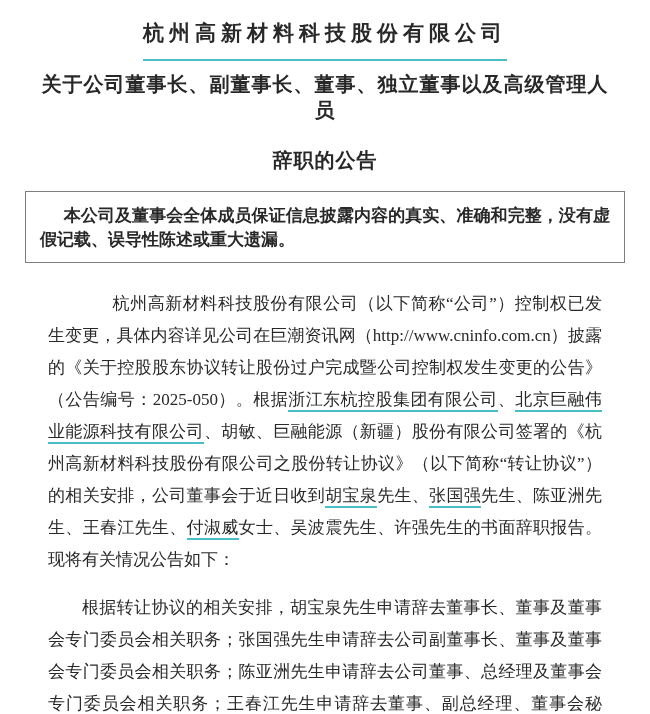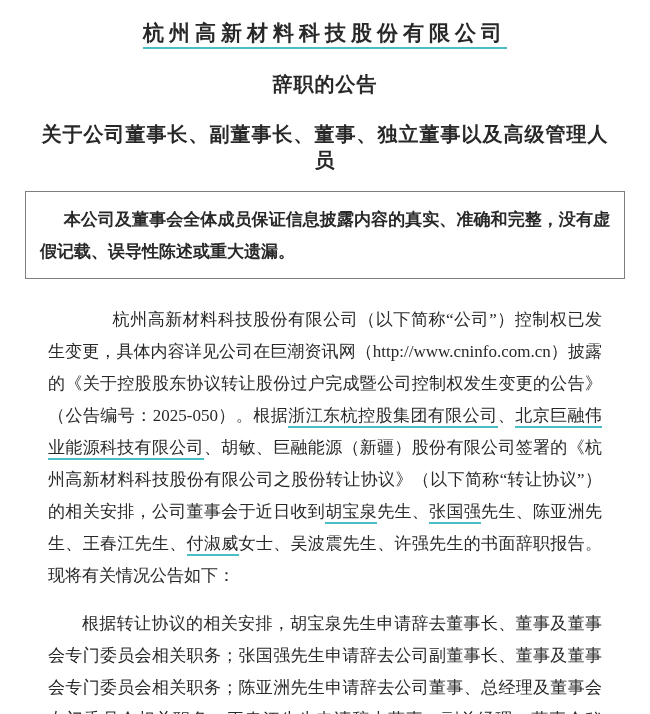--- a/index.html
+++ b/index.html
@@ -10,42 +10,42 @@
   }
   html,body{margin:0;padding:0;}
   body{
     width:650px;height:714px;overflow:hidden;
     background:var(--background);color:var(--text);
     font-family:"Liberation Serif","DejaVu Serif",serif;
     -webkit-font-smoothing:antialiased;
   }
   .page{box-sizing:border-box;width:650px;height:714px;padding:13px 32px 0;}
   .doc-title{text-align:center;font-size:21px;font-weight:bold;letter-spacing:5px;margin-top:7px;line-height:1.3;}
-  .title-underline{border-bottom:2px solid var(--underline);padding-bottom:2px;}
+  .title-underline{border-bottom:2px solid var(--underline);padding-bottom:14px;}
   .subtitle-line{text-align:center;font-size:20px;font-weight:bold;letter-spacing:1px;margin-top:24px;line-height:1.3;}
   .disclaimer-box{
     margin:18px -7px 0;border:1px solid var(--box-border);
     padding:12px 14px 10px;
-    font-size:17px;font-weight:bold;line-height:32px;text-align:justify;
+    font-size:17px;font-weight:bold;line-height:24px;text-align:justify;
   }
   .disclaimer-box p{margin:0;text-indent:1.4em;}
   .body-text{margin-top:25px;font-size:17px;line-height:32px;text-align:justify;}
   .body-text p{margin:16px;text-indent:2em;}
   .body-text p.first-para{text-indent:3.8em;}
   .u{border-bottom:2px solid var(--underline);padding-bottom:1px;}
 </style>
 </head>
 <body>
 
 <div class="page">
 
   <div class="doc-title"><span class="title-underline">杭州高新材料科技股份有限公司</span></div>
 
+  <div class="subtitle-line">关于公司董事长、副董事长、董事、独立董事以及高级管理人员</div>
   <div class="subtitle-line">辞职的公告</div>
-  <div class="subtitle-line">关于公司董事长、副董事长、董事、独立董事以及高级管理人员</div>
 
   <div class="disclaimer-box">
     <p>本公司及董事会全体成员保证信息披露内容的真实、准确和完整，没有虚假记载、误导性陈述或重大遗漏。</p>
   </div>
 
   <div class="body-text">
     <p class="first-para"><span>杭州高新材料科技股份有限公司（以下简称“公司”）控制权已发生变更，具体内容详见公司在巨潮资讯网（http://www.cninfo.com.cn）披露的《关于控股股东协议转让股份过户完成暨公司控制权发生变更的公告》（公告编号：2025-050）。根据</span><span class="u">浙江东杭控股集团有限公司</span><span>、</span><span class="u">北京巨融伟业能源科技有限公司</span><span>、胡敏、巨融能源（新疆）股份有限公司签署的《杭州高新材料科技股份有限公司之股份转让协议》（以下简称“转让协议”）的相关安排，公司董事会于近日收到</span><span class="u">胡宝泉</span><span>先生、</span><span class="u">张国强</span><span>先生、陈亚洲先生、王春江先生、</span><span class="u">付淑威</span><span>女士、吴波震先生、许强先生的书面辞职报告。现将有关情况公告如下：</span></p>
     <p>根据转让协议的相关安排，胡宝泉先生申请辞去董事长、董事及董事会专门委员会相关职务；张国强先生申请辞去公司副董事长、董事及董事会专门委员会相关职务；陈亚洲先生申请辞去公司董事、总经理及董事会专门委员会相关职务；王春江先生申请辞去董事、副总经理、董事会秘书、财务总监及董事会专门委员会相关职务；付淑威女士、吴波震先生、许强先生分别申请辞去独立董事及董事会专门委员会相关职务。</p>
   </div>
 

